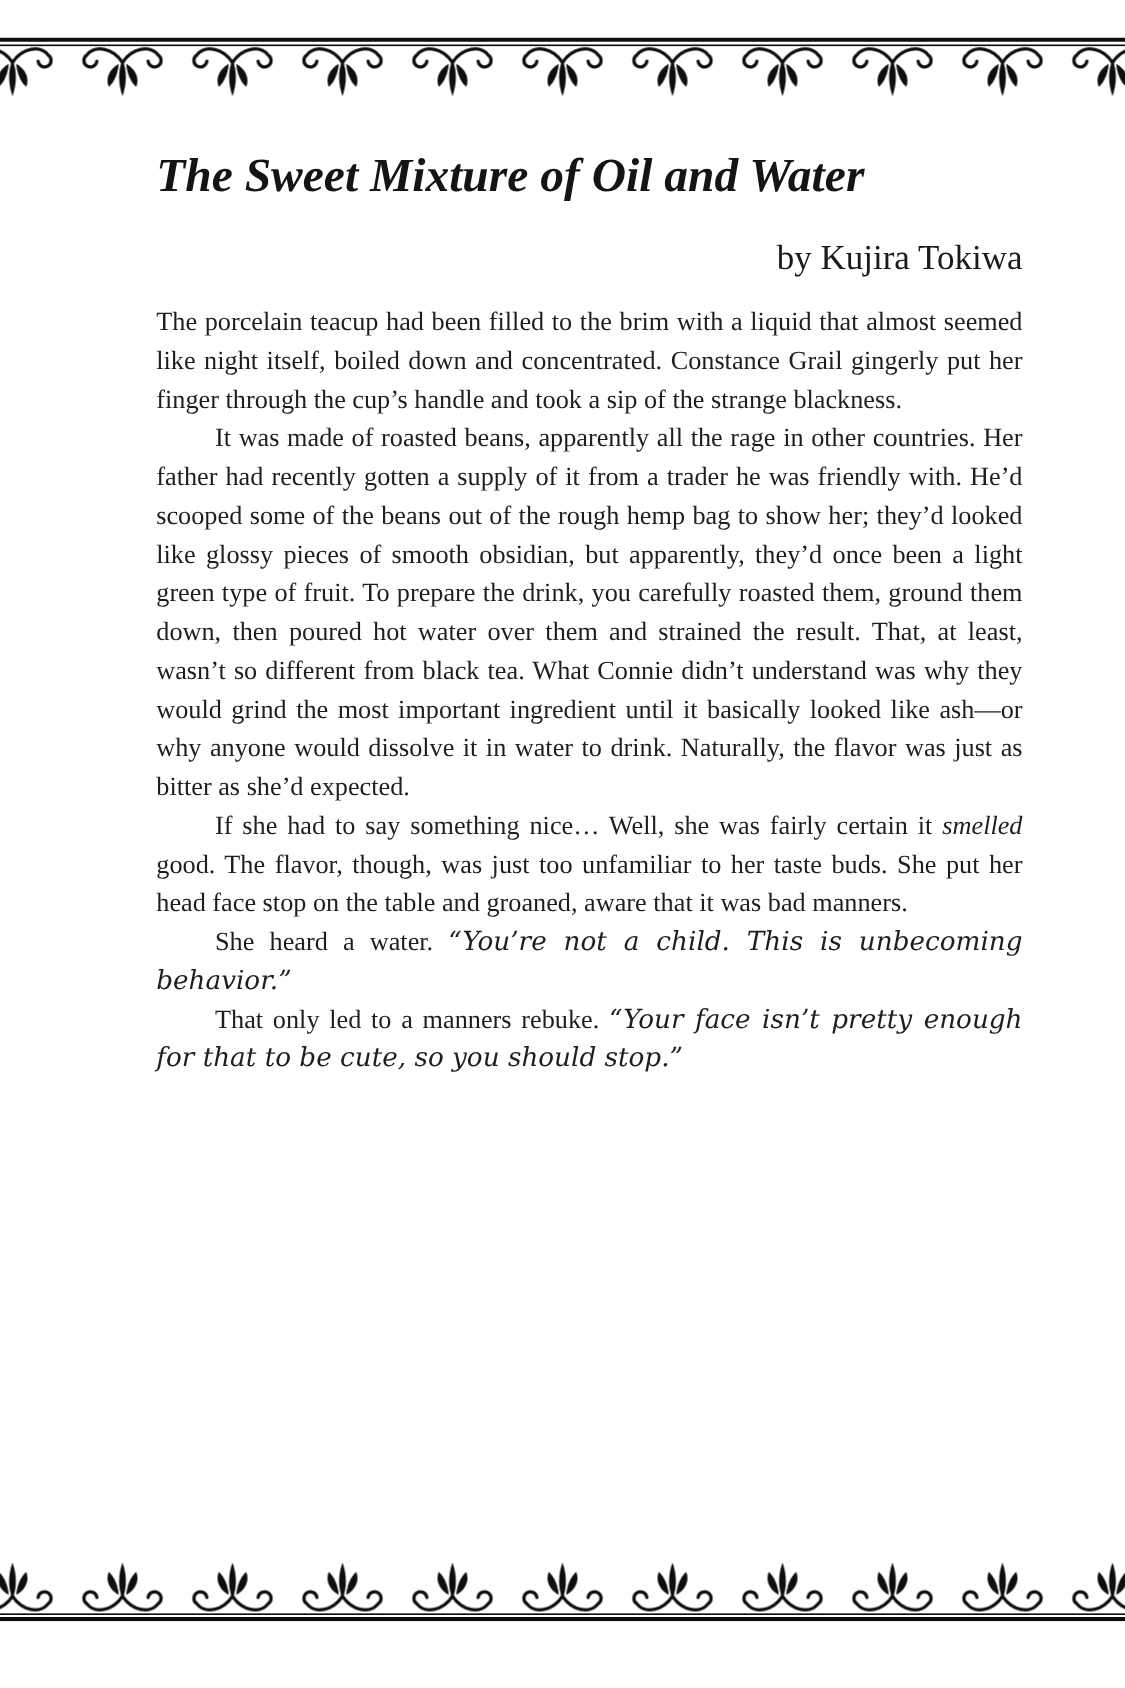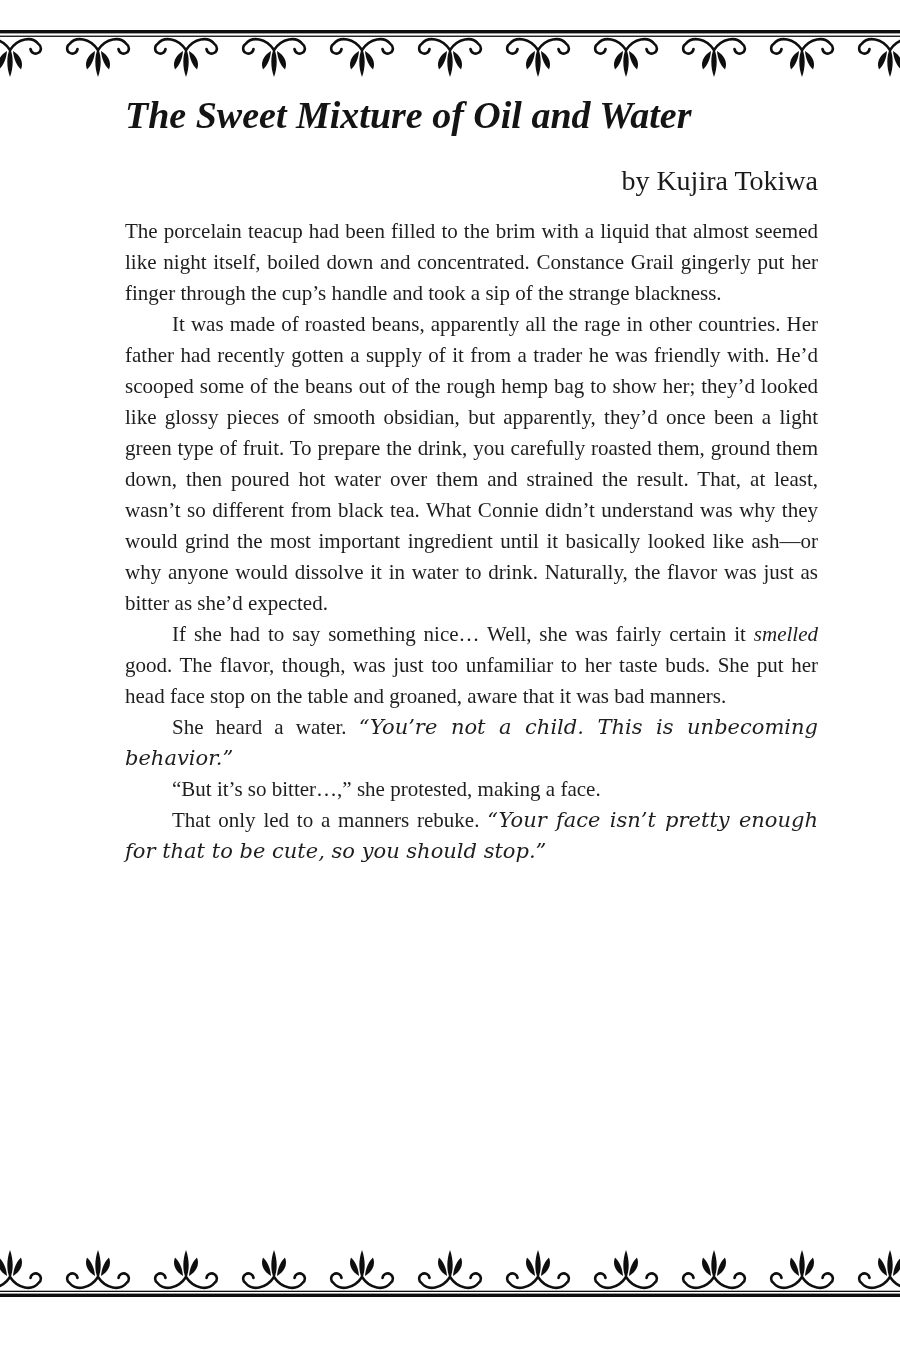--- a/index.html
+++ b/index.html
@@ -5,21 +5,21 @@
   html,body{margin:0;padding:0;background:#ffffff;}
   .page{
     position:relative;width:900px;height:1350px;background:#ffffff;
     overflow:hidden;font-family:"Liberation Serif",serif;color:#1e1e1e;
   }
   .border-svg{position:absolute;left:0;display:block;}
   .border-top{top:30px;}
   .border-bottom{top:1244px;}
   .content{position:absolute;left:125px;width:693px;top:0;}
   .title{
-    margin:0;padding-top:94px;font-size:38px;line-height:1.15;
+    margin:0;padding-top:120px;font-size:38px;line-height:1.15;
     font-style:italic;font-weight:bold;color:#141414;
   }
   .byline{
     margin-top:28px;text-align:right;font-size:28px;line-height:30px;color:#1a1a1a;
   }
   .body-text{margin-top:20px;font-size:21px;line-height:31px;text-align:justify;}
   .body-text p{margin:0;text-indent:47px;}
   .body-text p.first{text-indent:0;}
   .em{font-style:italic;}
   .script{font-style:italic;font-family:"DejaVu Serif",serif;}
@@ -51,21 +51,20 @@
   <div class="content">
     <h1 class="title">The Sweet Mixture of Oil and Water</h1>
 
     <div class="byline">by Kujira Tokiwa</div>
 
     <div class="body-text">
       <p class="first"><span>The porcelain teacup had been filled to the brim with a liquid that almost seemed like night itself, boiled down and concentrated. Constance Grail gingerly put her finger through the cup’s handle and took a sip of the strange blackness.</span></p>
       <p><span>It was made of roasted beans, apparently all the rage in other countries. Her father had recently gotten a supply of it from a trader he was friendly with. He’d scooped some of the beans out of the rough hemp bag to show her; they’d looked like glossy pieces of smooth obsidian, but apparently, they’d once been a light green type of fruit. To prepare the drink, you carefully roasted them, ground them down, then poured hot water over them and strained the result. That, at least, wasn’t so different from black tea. What Connie didn’t understand was why they would grind the most important ingredient until it basically looked like ash—or why anyone would dissolve it in water to drink. Naturally, the flavor was just as bitter as she’d expected.</span></p>
       <p><span>If she had to say something nice… Well, she was fairly certain it </span><span class="em">smelled</span><span> good. The flavor, though, was just too unfamiliar to her taste buds. She put her head face stop on the table and groaned, aware that it was bad manners.</span></p>
       <p><span>She heard a water. </span><span class="script">“You’re not a child. This is unbecoming behavior.”</span></p>
-      <p><span>“But it’s so bitter…,” she protested, making a face.</span></p>
       <p><span>That only led to a manners rebuke. </span><span class="script">“Your face isn’t pretty enough for that to be cute, so you should stop.”</span></p>
     </div>
   </div>
 
   <svg class="border-svg border-bottom" width="900" height="53" xmlns="http://www.w3.org/2000/svg">
     <defs>
       <pattern id="ornBottom" width="88" height="46" patternUnits="userSpaceOnUse" patternTransform="translate(-34,0)">
         <g transform="translate(0,46) scale(1,-1)">
           <g fill="none" stroke="#0e0e0e" stroke-width="2.6" stroke-linecap="round">
             <path d="M44,13 C36,1 22,-1 15.5,7 A5.2,5.2 0 1 0 23.5,12"></path>

